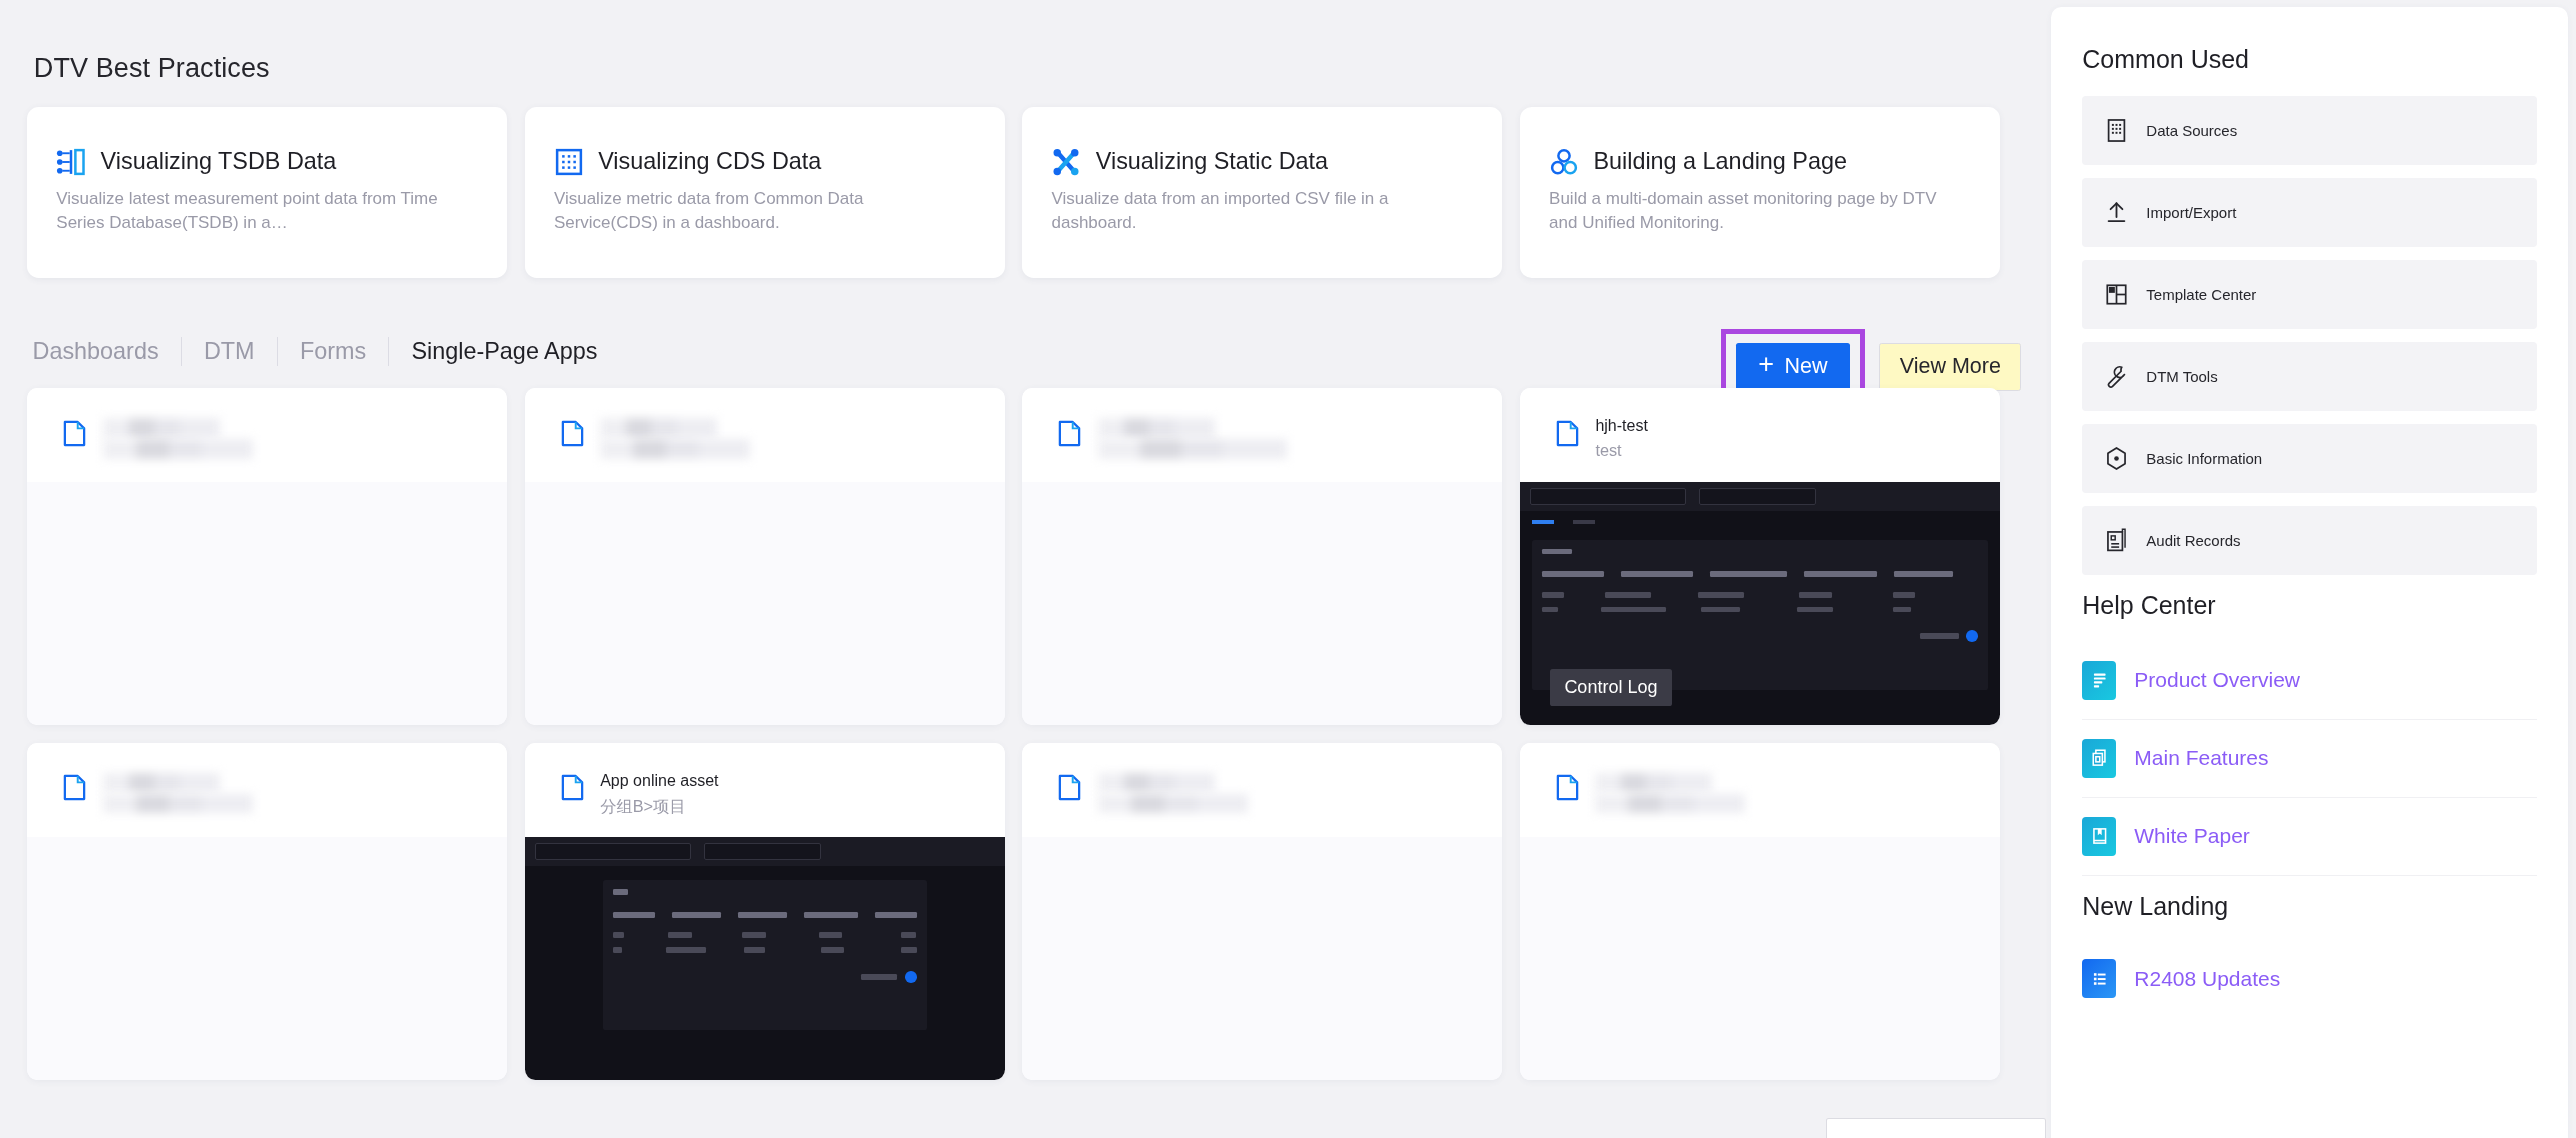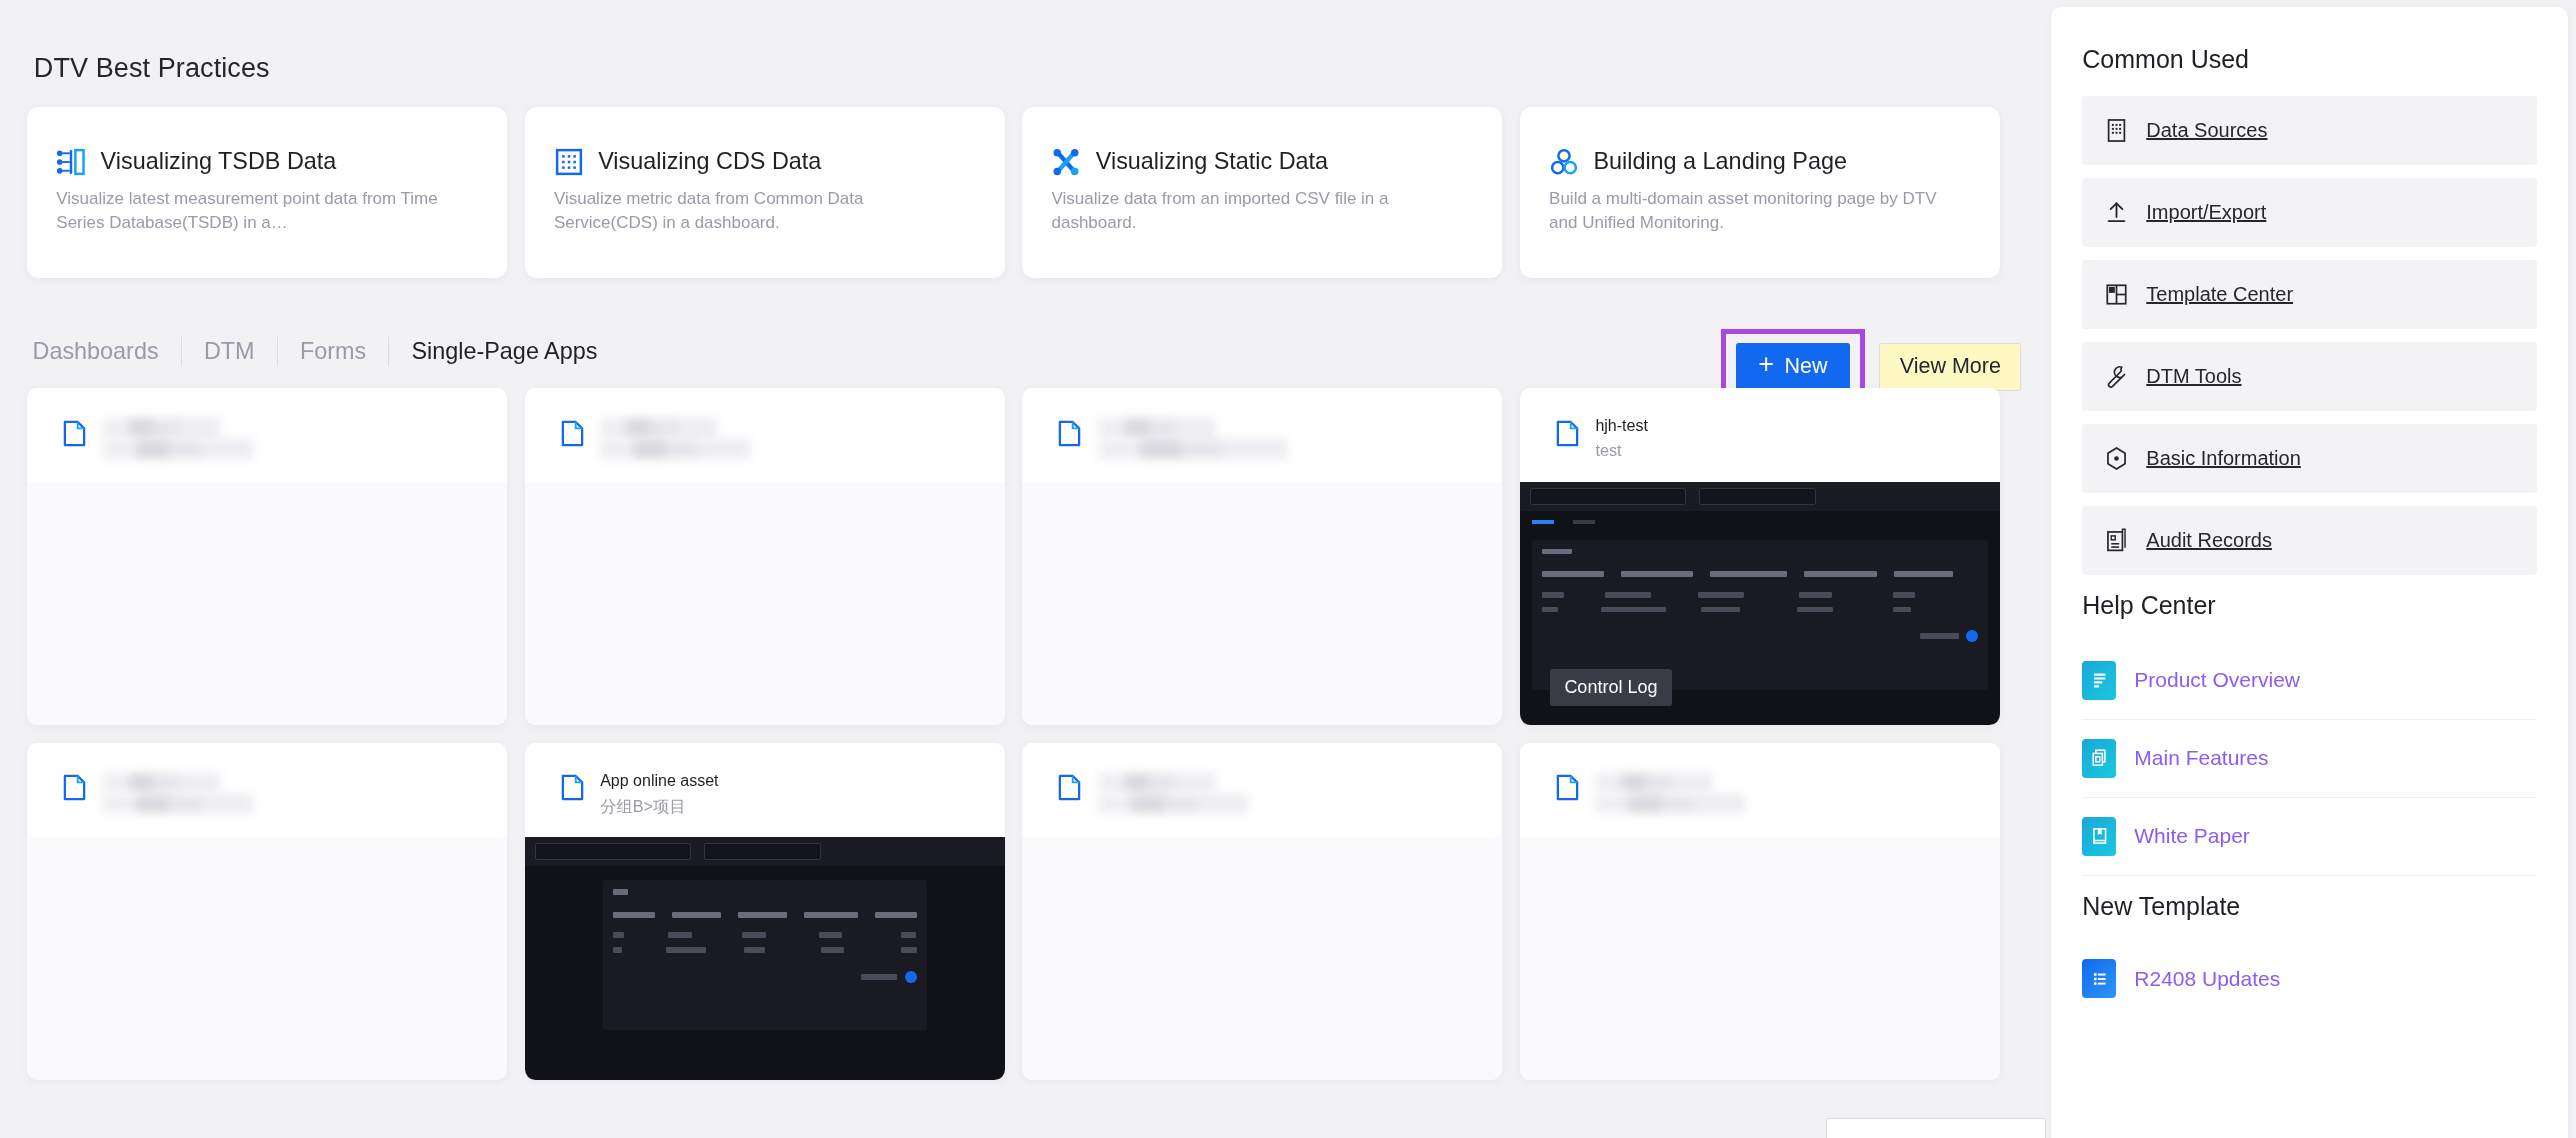--- a/index.html
+++ b/index.html
@@ -243,21 +243,21 @@
     border-radius: 3.9px;
     height: 69px;
     display: flex;
     align-items: center;
     gap: 17px;
     padding: 0 22px;
     margin-bottom: 13px;
     cursor: pointer;
   }
   .cu-item svg { width: 25px; height: 25px; flex: 0 0 25px; }
-  .cu-label { font-size: 20px; color: #26262c; text-decoration: underline; }
+  .cu-label { font-size: 15px; color: #26262c; }
 
   .hc-item {
     display: flex;
     align-items: center;
     gap: 18px;
     height: 78px;
     border-bottom: 1.3px solid #f0f0f3;
     cursor: pointer;
   }
   .hc-item:last-child { border-bottom: none; }
@@ -677,21 +677,21 @@
       <div class="hc-icon" style="background:linear-gradient(135deg,#1aa8d8,#19c8e0)">
         <svg viewBox="0 0 30 34" width="19.5" height="22" fill="none" stroke="#ffffff" stroke-width="2.4">
           <rect x="6" y="6" width="18" height="22"></rect>
           <path d="M12 6 V16 L15 13 L18 16 V6" fill="#ffffff" stroke="none"></path>
           <path d="M6 24 H24"></path>
         </svg>
       </div>
       <span class="hc-label">White Paper</span>
     </div>
 
-    <div class="side-h gap">New Template</div>
+    <div class="side-h gap">New Landing</div>
 
     <div class="nf-item">
       <div class="hc-icon" style="background:linear-gradient(135deg,#1268f0,#2b97f5)">
         <svg viewBox="0 0 30 34" width="19.5" height="22">
             <g fill="#ffffff">
           <rect x="6" y="8" width="4" height="4"></rect>
               <rect x="12" y="8.6" width="12" height="3"></rect>
           <rect x="6" y="15" width="4" height="4"></rect>
               <rect x="12" y="15.6" width="12" height="3"></rect>
           <rect x="6" y="22" width="4" height="4"></rect>

